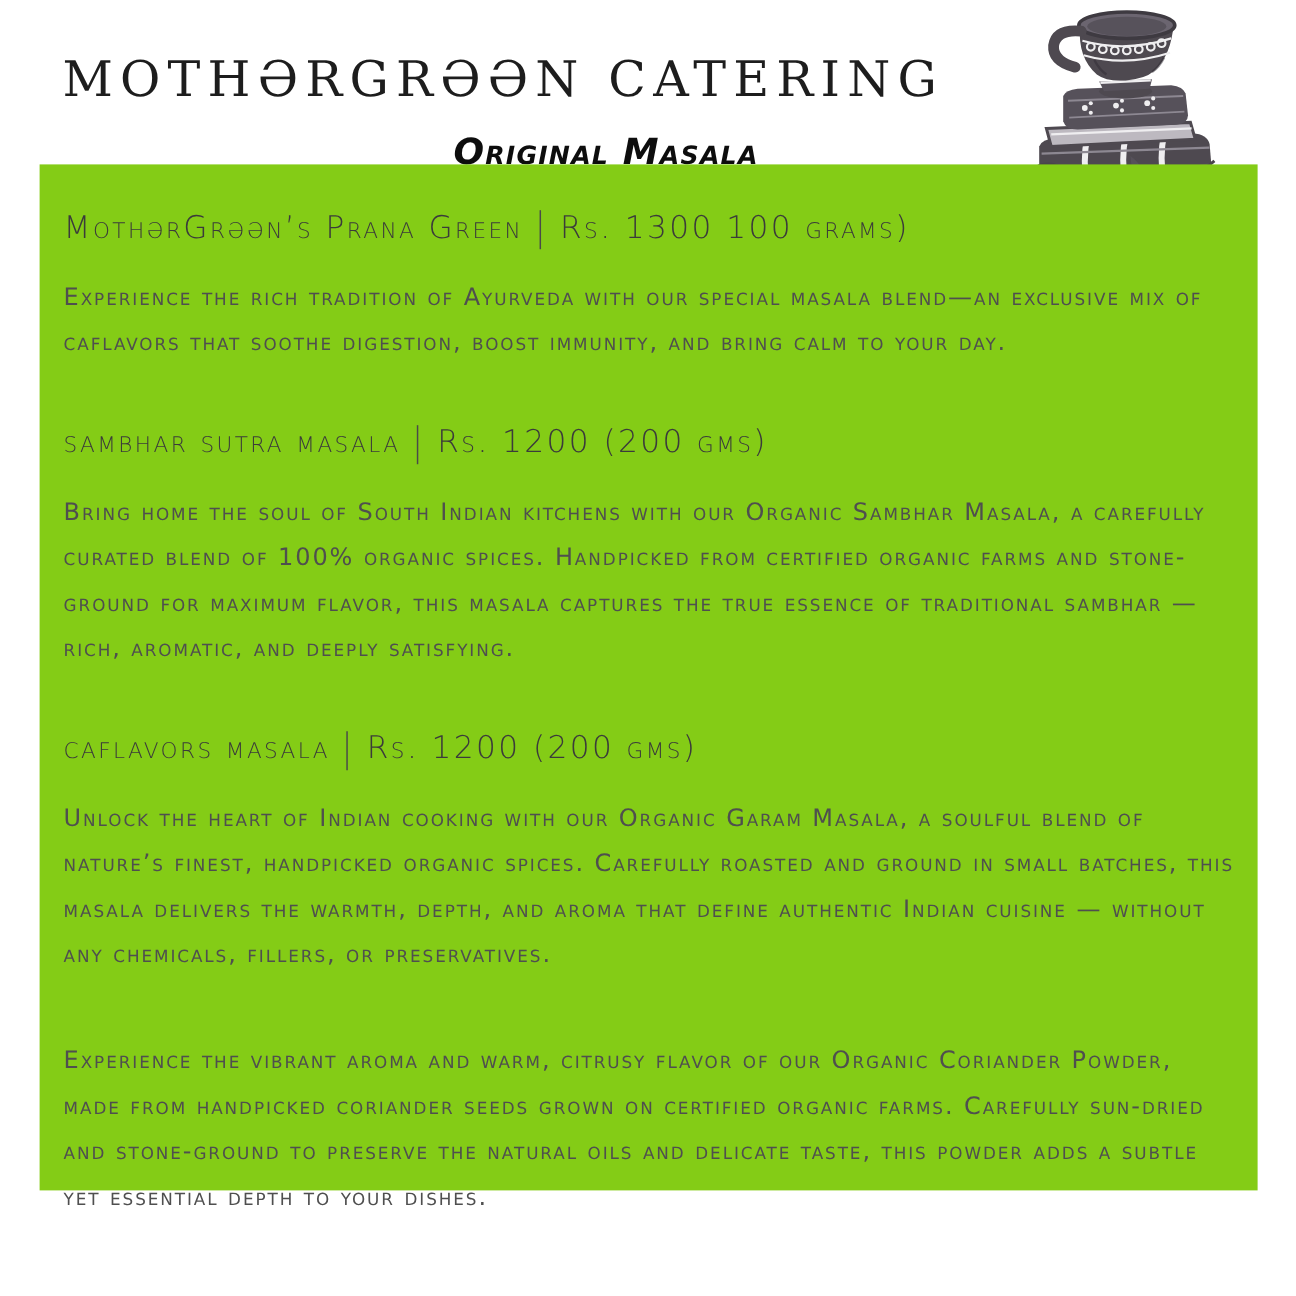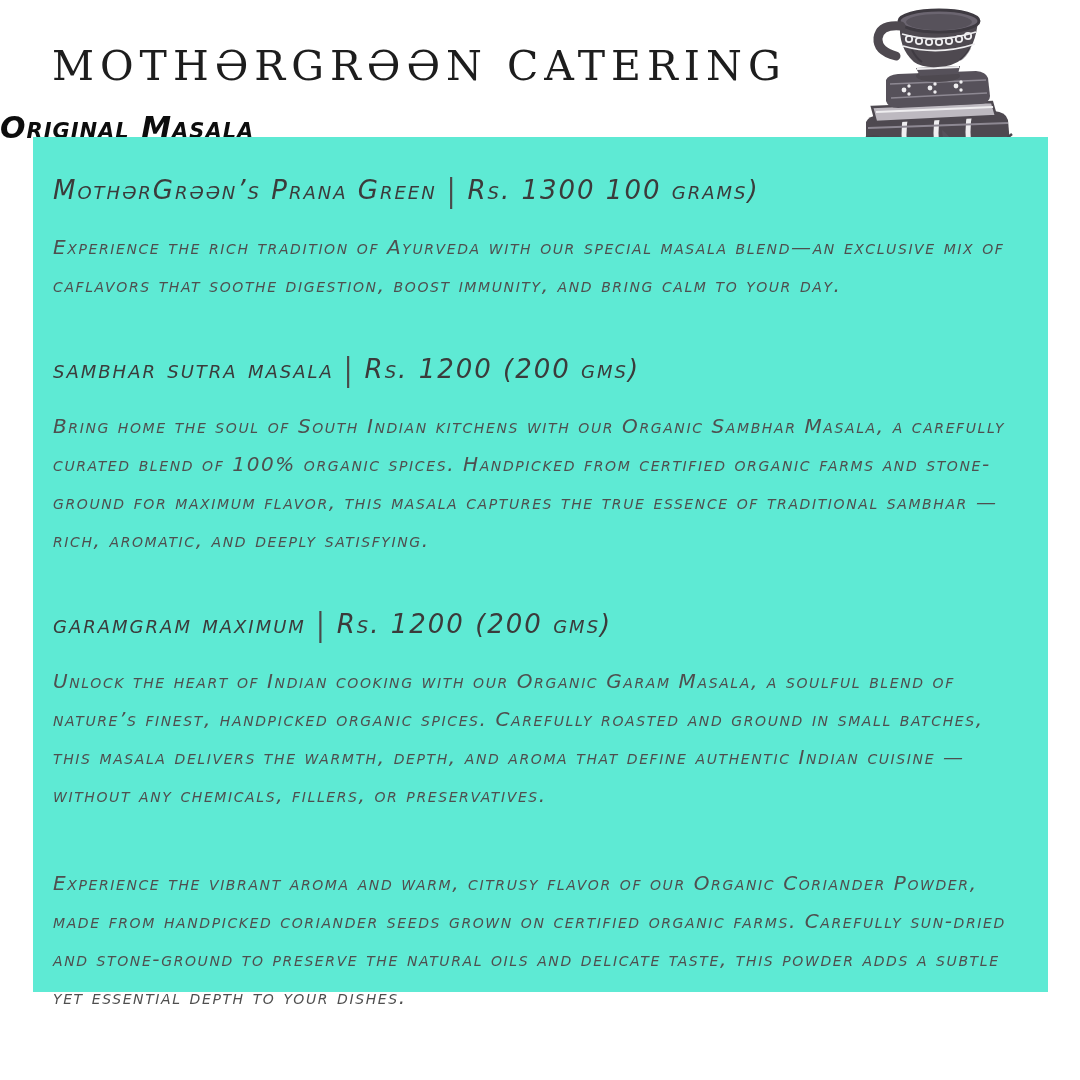--- a/index.html
+++ b/index.html
@@ -14,36 +14,35 @@
 
   
   .brand-title{
     position:absolute;left:52px;top:42px;margin:0;
     font-family:"DejaVu Serif","Liberation Serif",serif;
     font-size:41px;font-weight:500;letter-spacing:6px;
     color:#1d1d1d;white-space:nowrap;
   }
   .menu-subtitle{
     position:absolute;left:0;top:110px;width:1010px;
-    text-align:left;
+    text-align:center;
     font-family:"DejaVu Sans","Liberation Sans",sans-serif;
     font-style:italic;font-weight:bold;
     font-variant:small-caps;
     font-size:30px;letter-spacing:1px;
     color:#0d0d0d;
   }
 
   
   .menu-panel{
     position:absolute;left:33px;top:137px;
     width:1015px;height:855px;
-    background:#5eead4;
+    background:#84cc16;
     box-sizing:border-box;
     padding:38px 18px 0 20px;
-    font-style:italic;
   }
   .menu-item{margin:0 0 50px 0;}
   .menu-item h2{
     margin:0;
     font-weight:300;
     font-variant:small-caps;
     font-size:26px;letter-spacing:2px;
     color:#3b3b3b;line-height:31px;
     white-space:nowrap;
   }
@@ -166,21 +165,21 @@
       <h2><span>MothərGrəən’s Prana Green</span><span class="sep">|</span><span>Rs. 1300 100 grams)</span></h2>
       <p>Experience the rich tradition of Ayurveda with our special masala blend—an exclusive mix of caflavors that soothe digestion, boost immunity, and bring calm to your day.</p>
     </article>
 
     <article class="menu-item">
       <h2><span>sambhar sutra masala</span><span class="sep">|</span><span>Rs. 1200 (200 gms)</span></h2>
       <p>Bring home the soul of South Indian kitchens with our Organic Sambhar Masala, a carefully curated blend of 100% organic spices. Handpicked from certified organic farms and stone-ground for maximum flavor, this masala captures the true essence of traditional sambhar — rich, aromatic, and deeply satisfying.</p>
     </article>
 
     <article class="menu-item">
-      <h2><span>garamgram maximum</span><span class="sep">|</span><span>Rs. 1200 (200 gms)</span></h2>
+      <h2><span>caflavors masala</span><span class="sep">|</span><span>Rs. 1200 (200 gms)</span></h2>
       <p>Unlock the heart of Indian cooking with our Organic Garam Masala, a soulful blend of nature’s finest, handpicked organic spices. Carefully roasted and ground in small batches, this masala delivers the warmth, depth, and aroma that define authentic Indian cuisine — without any chemicals, fillers, or preservatives.</p>
     </article>
 
     <article class="menu-item">
       <p>Experience the vibrant aroma and warm, citrusy flavor of our Organic Coriander Powder, made from handpicked coriander seeds grown on certified organic farms. Carefully sun-dried and stone-ground to preserve the natural oils and delicate taste, this powder adds a subtle yet essential depth to your dishes.</p>
     </article>
 
   </div>
 
 

